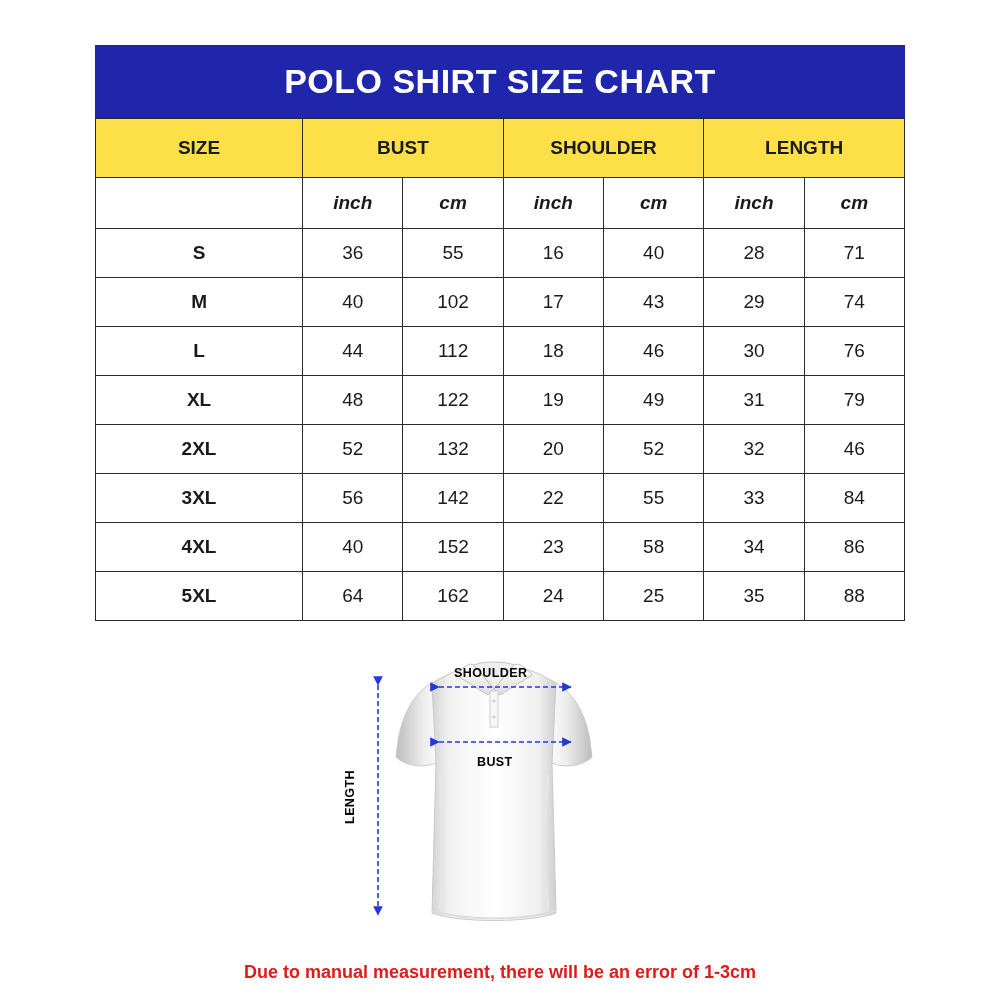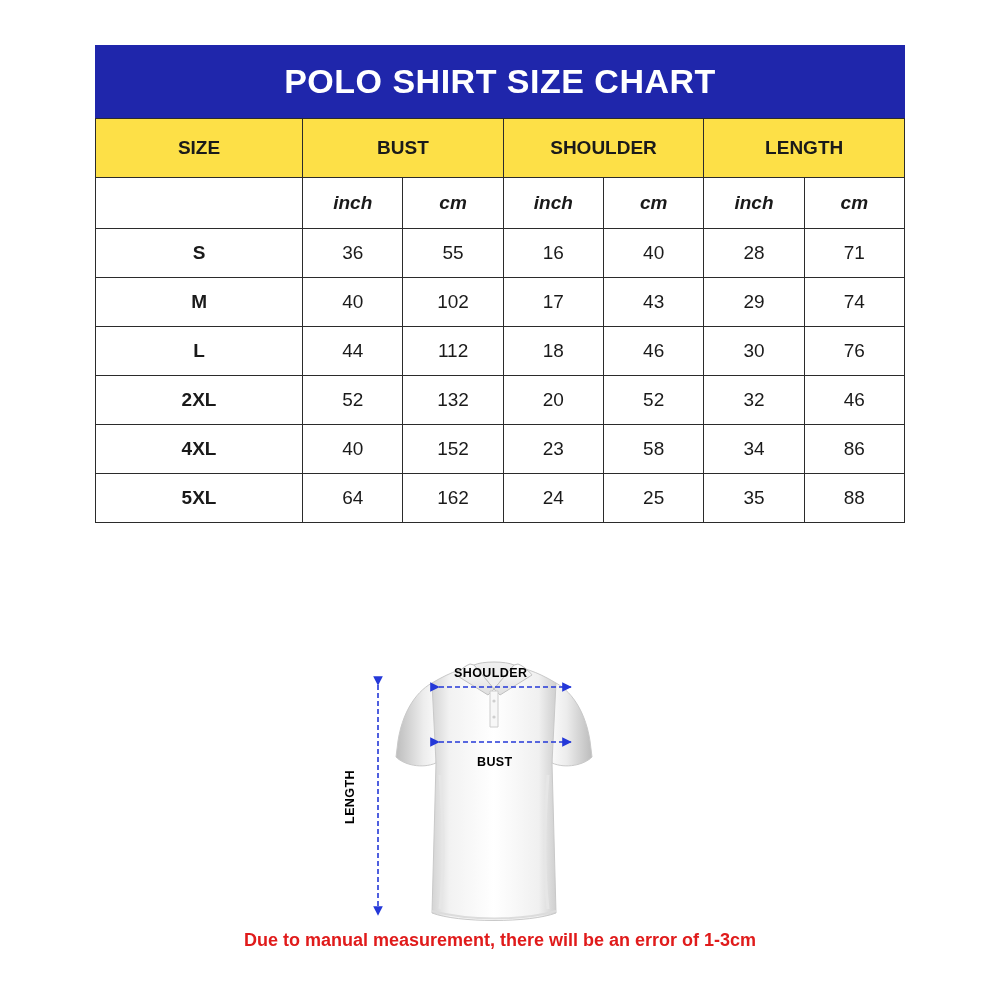--- a/index.html
+++ b/index.html
@@ -113,21 +113,21 @@
   .lbl-length {
     left: -17px;
     top: 160px;
     transform: rotate(-90deg);
     transform-origin: center center;
   }
 
   .note {
     position: absolute;
     left: 0;
-    top: 930px;
+    top: 962px;
     width: 1000px;
     text-align: center;
     color: #e01b1b;
     font-size: 18px;
     font-weight: bold;
   }
 </style>
 </head>
 <body>
 
@@ -184,27 +184,45 @@
       <tr>
         <td class="size-cell">L</td>
         <td>44</td>
         <td>112</td>
         <td>18</td>
         <td>46</td>
         <td>30</td>
         <td>76</td>
       </tr>
       <tr>
+        <td class="size-cell">XL</td>
+        <td>48</td>
+        <td>122</td>
+        <td>19</td>
+        <td>49</td>
+        <td>31</td>
+        <td>79</td>
+      </tr>
+      <tr>
         <td class="size-cell">2XL</td>
         <td>52</td>
         <td>132</td>
         <td>20</td>
         <td>52</td>
         <td>32</td>
         <td>46</td>
+      </tr>
+      <tr>
+        <td class="size-cell">3XL</td>
+        <td>56</td>
+        <td>142</td>
+        <td>22</td>
+        <td>55</td>
+        <td>33</td>
+        <td>84</td>
       </tr>
       <tr>
         <td class="size-cell">4XL</td>
         <td>40</td>
         <td>152</td>
         <td>23</td>
         <td>58</td>
         <td>34</td>
         <td>86</td>
       </tr>

